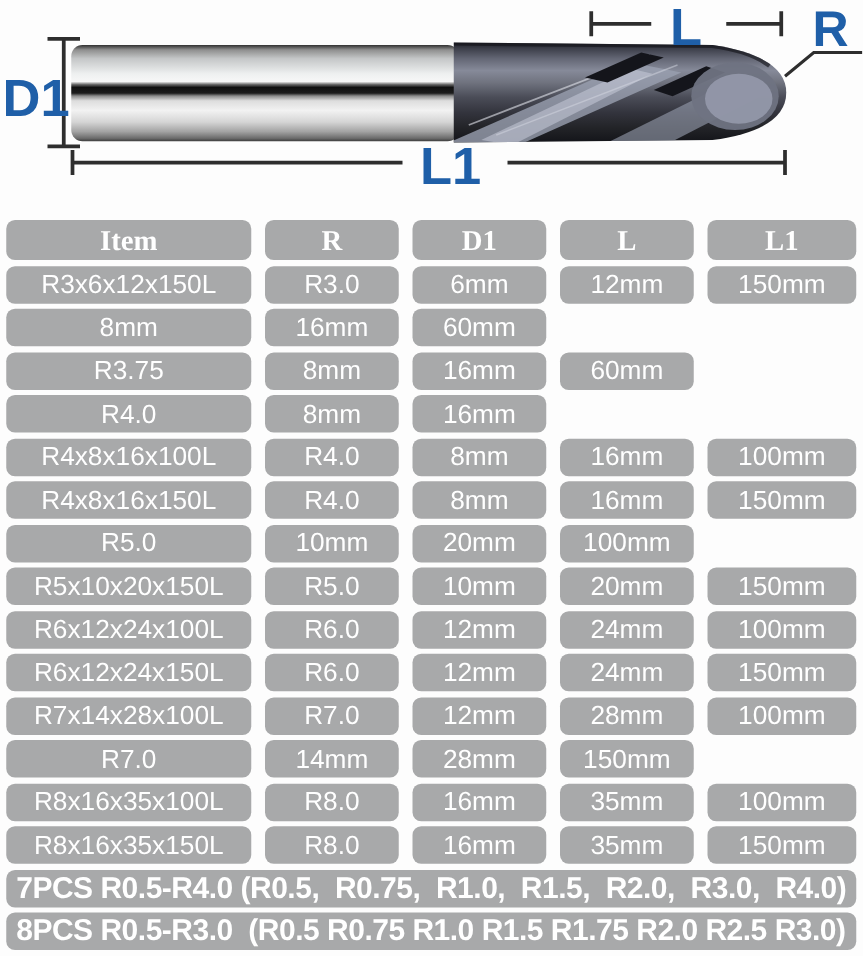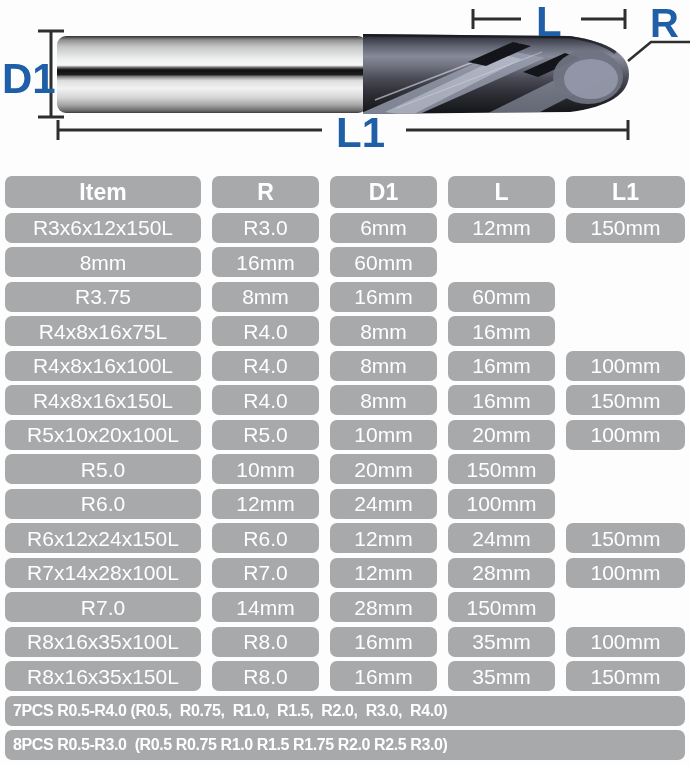--- a/index.html
+++ b/index.html
@@ -28,24 +28,24 @@
     grid-template-columns:196px 107px 107px 107px 1fr;
     column-gap:11px;
   }
   .rows{display:contents;}
   .cell{
     height:30px;border-radius:7px;background:var(--cell-gray);
     color:var(--cell-text);font-size:21px;line-height:1;
     display:flex;align-items:center;justify-content:center;
     overflow:hidden;white-space:nowrap;
   }
-  .row.header .cell{height:32px;font-weight:700;font-size:23px;}
+  .row.header .cell{height:32px;font-weight:700;font-size:23px;font-family:Liberation Serif, serif;}
   .footnote{
     height:30px;border-radius:7px;background:var(--cell-gray);
-    color:var(--cell-text);font-weight:700;font-size:16px;letter-spacing:-0.4px;
+    color:var(--cell-text);font-weight:700;font-size:24px;letter-spacing:-0.4px;
     display:flex;align-items:center;padding-left:8px;
     white-space:pre;overflow:hidden;
   }
 </style>
 </head>
 <body>
 
 <div class="page">
 
   <div class="diagram">
@@ -156,21 +156,20 @@
         </div>
       
         <div class="row">
           <div class="cell">R3.75</div>
           <div class="cell">8mm</div>
           <div class="cell">16mm</div>
           <div class="cell">60mm</div>
         </div>
       
         <div class="row">
-          <div class="cell">R4x8x16x75L</div>
           <div class="cell">R4.0</div>
           <div class="cell">8mm</div>
           <div class="cell">16mm</div>
         </div>
       
         <div class="row">
           <div class="cell">R4x8x16x100L</div>
           <div class="cell">R4.0</div>
           <div class="cell">8mm</div>
           <div class="cell">16mm</div>
@@ -179,35 +178,36 @@
       
         <div class="row">
           <div class="cell">R4x8x16x150L</div>
           <div class="cell">R4.0</div>
           <div class="cell">8mm</div>
           <div class="cell">16mm</div>
           <div class="cell">150mm</div>
         </div>
       
         <div class="row">
-          <div class="cell">R5x10x20x100L</div>
           <div class="cell">R5.0</div>
           <div class="cell">10mm</div>
           <div class="cell">20mm</div>
           <div class="cell">100mm</div>
         </div>
       
         <div class="row">
+          <div class="cell">R5x10x20x150L</div>
           <div class="cell">R5.0</div>
           <div class="cell">10mm</div>
           <div class="cell">20mm</div>
           <div class="cell">150mm</div>
         </div>
       
         <div class="row">
+          <div class="cell">R6x12x24x100L</div>
           <div class="cell">R6.0</div>
           <div class="cell">12mm</div>
           <div class="cell">24mm</div>
           <div class="cell">100mm</div>
         </div>
       
         <div class="row">
           <div class="cell">R6x12x24x150L</div>
           <div class="cell">R6.0</div>
           <div class="cell">12mm</div>

